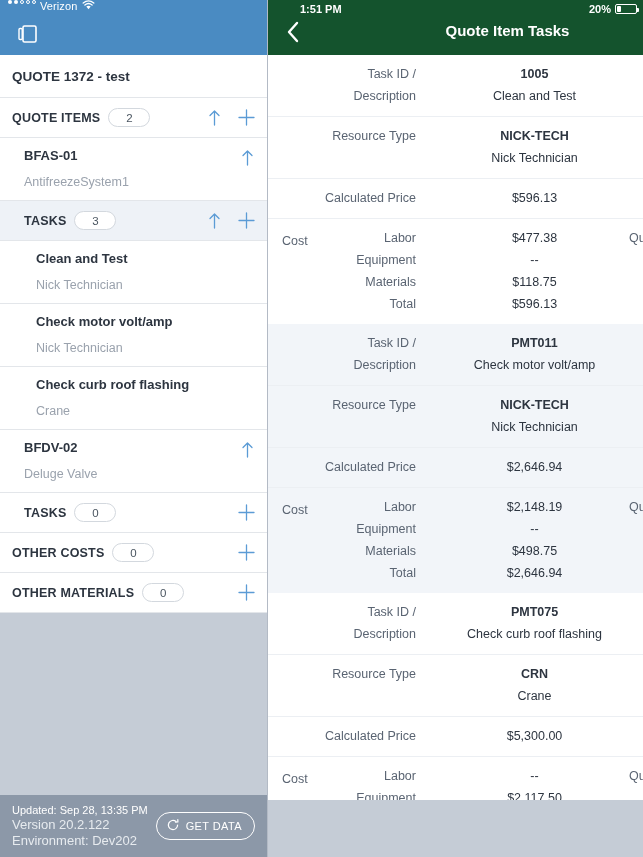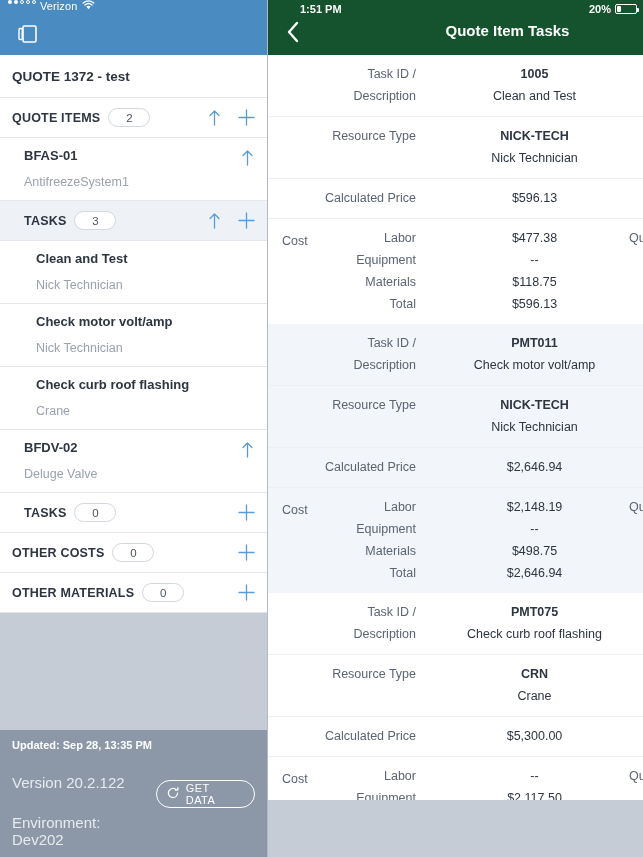--- a/index.html
+++ b/index.html
@@ -98,22 +98,22 @@
 
   .sb-filler { flex: 1 1 auto; background: #c5ccd6; }
 
   .sb-footer {
     background: #8c98a8;
     padding: 9px 12px;
     display: flex; align-items: center;
     min-height: 57px;
   }
   .footer-texts { display: flex; flex-direction: column; gap: 1px; color: #ffffff; }
-  .footer-l1 { font-size: 11px; font-weight: bold; }
-  .footer-l2, .footer-l3 { font-size: 15px; color: #e7ebef; margin-top: 22px; }
+  .footer-l1 { font-size: 11px; font-weight: normal; }
+  .footer-l2, .footer-l3 { font-size: 13px; color: #e7ebef; }
   .getdata-btn {
     margin-left: auto;
     border: 1px solid #ffffff;
     border-radius: 15px;
     height: 28px;
     display: flex; align-items: center; gap: 6px;
     padding: 0 12px 0 9px;
     color: #ffffff;
     font-size: 11px; font-weight: normal; letter-spacing: .4px;
     cursor: pointer;

